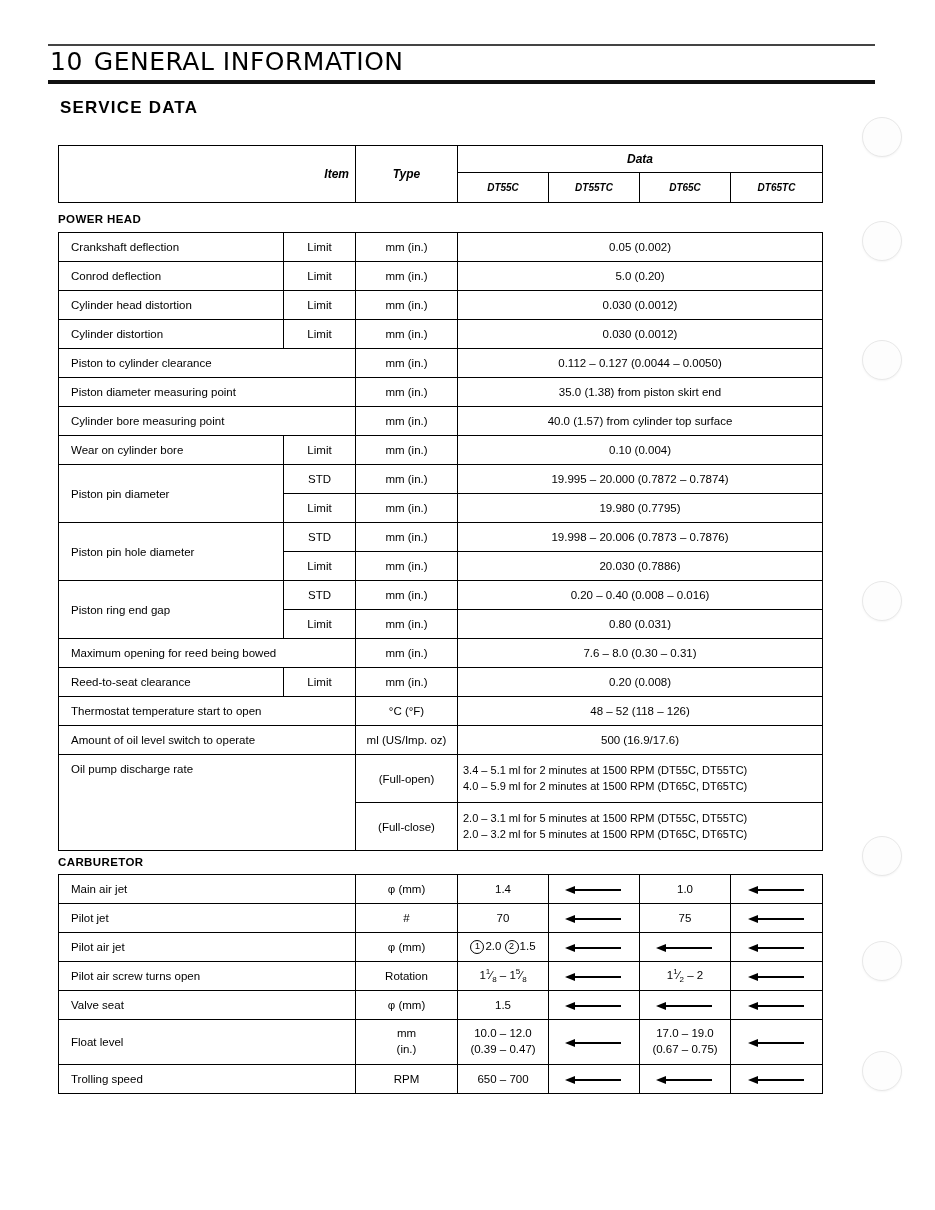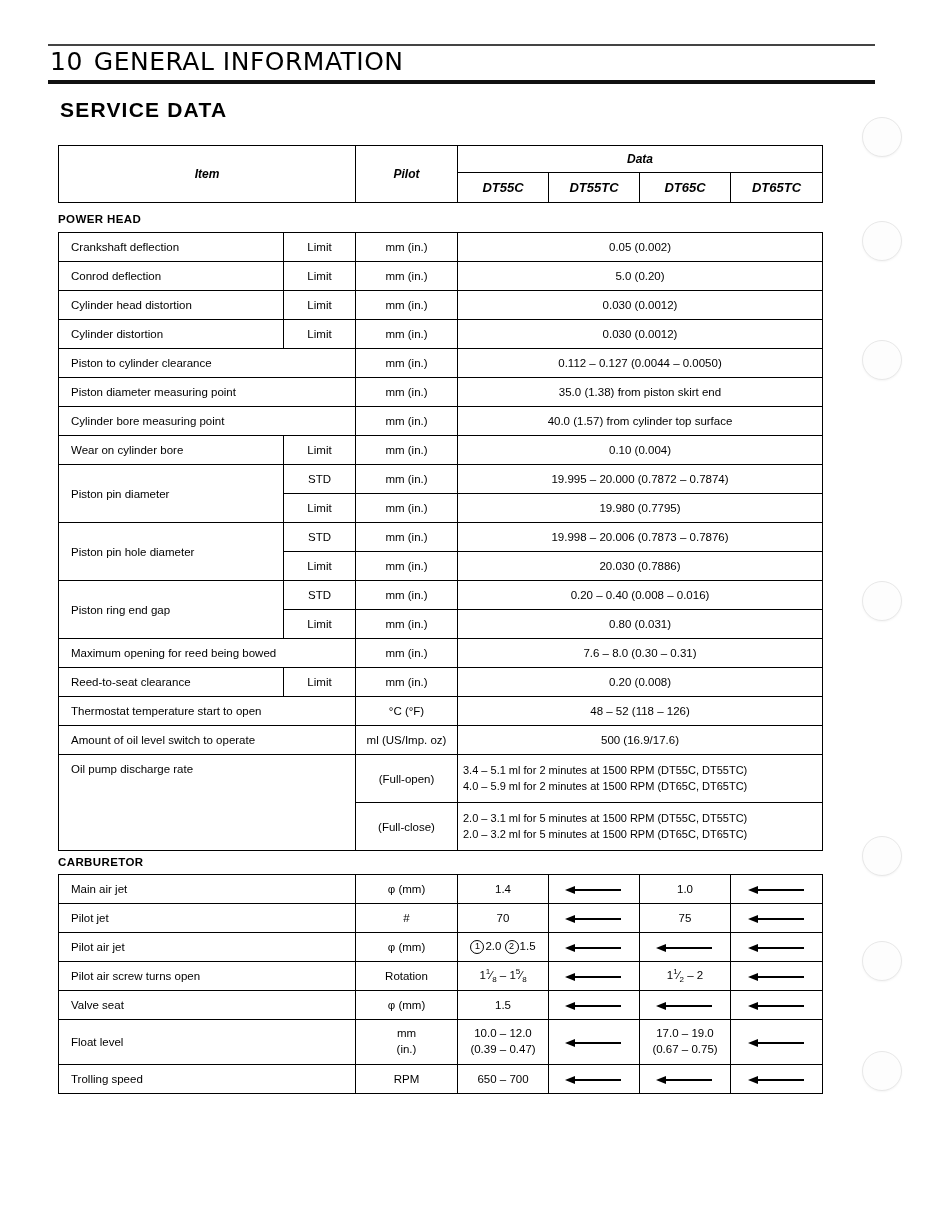--- a/index.html
+++ b/index.html
@@ -29,21 +29,21 @@
   .head .rule-thick { height:4px; background:#111; width:100%; margin-top:1px; }
   .head .title {
     font-size:25px; font-weight:normal; letter-spacing:0.5px;
     padding:3px 0 4px 2px; line-height:1.05;
     font-family:"DejaVu Sans", sans-serif;
   }
   .head .title .num { margin-right:11px; }
 
   .section-title {
     position:absolute; left:60px; top:98px;
-    font-size:21px; font-weight:bold; letter-spacing:1.2px;
+    font-size:17px; font-weight:bold; letter-spacing:1.2px;
     font-family:"Liberation Sans", sans-serif;
   }
 
   .group-label {
     position:absolute; left:58px;
     font-size:11.5px; font-weight:bold; letter-spacing:0.4px;
   }
 
   
   table.spec {
@@ -63,24 +63,24 @@
 
   .c-item  { text-align:left; padding-left:12px !important; }
   .c-sub   { text-align:center; }
   .c-unit  { text-align:center; }
   .c-data  { text-align:center; }
   .c-data-left { text-align:left; padding-left:5px !important; font-size:11px; line-height:1.45; }
 
   
   #header-table { left:58px; top:145px; width:764px; }
   #header-table td, #header-table th { height:23px; }
-  #header-table .hdr-item { height:56px; font-size:12px; }
+  #header-table .hdr-item { height:56px; font-size:12px;text-align:right; }
   #header-table .hdr-unit { height:56px; font-size:12px; }
   #header-table .hdr-data { height:26px; font-size:12px; }
-  #header-table .hdr-model { height:28px; font-size:13px; }
+  #header-table .hdr-model { height:28px; font-size:10px; }
 
   
   #powerhead-table { left:58px; top:232px; width:764px; }
   #powerhead-table td { height:28px; }
   #powerhead-table td.tall2 { height:47px; }
 
   
   #carb-table { left:58px; top:874px; width:764px; }
   #carb-table td { height:28px; }
   #carb-table td.tall { height:44px; }
@@ -122,21 +122,21 @@
         <col style="width:72px">
         <col style="width:102px">
       <col style="width:91px">
         <col style="width:91px">
         <col style="width:91px">
         <col style="width:92px">
     </colgroup>
     <tbody>
         <tr>
       <th class="hdr-item c-data" colspan="2" rowspan="2">Item</th>
-      <th class="hdr-unit c-data" rowspan="2">Pilot</th>
+      <th class="hdr-unit c-data" rowspan="2">Type</th>
       <th class="hdr-data c-data" colspan="4">Data</th>
     </tr>
     <tr>
       <th class="hdr-model c-data">DT55C</th>
       <th class="hdr-model c-data">DT55TC</th>
       <th class="hdr-model c-data">DT65C</th>
       <th class="hdr-model c-data">DT65TC</th>
     </tr>
   </tbody>
     </table>

